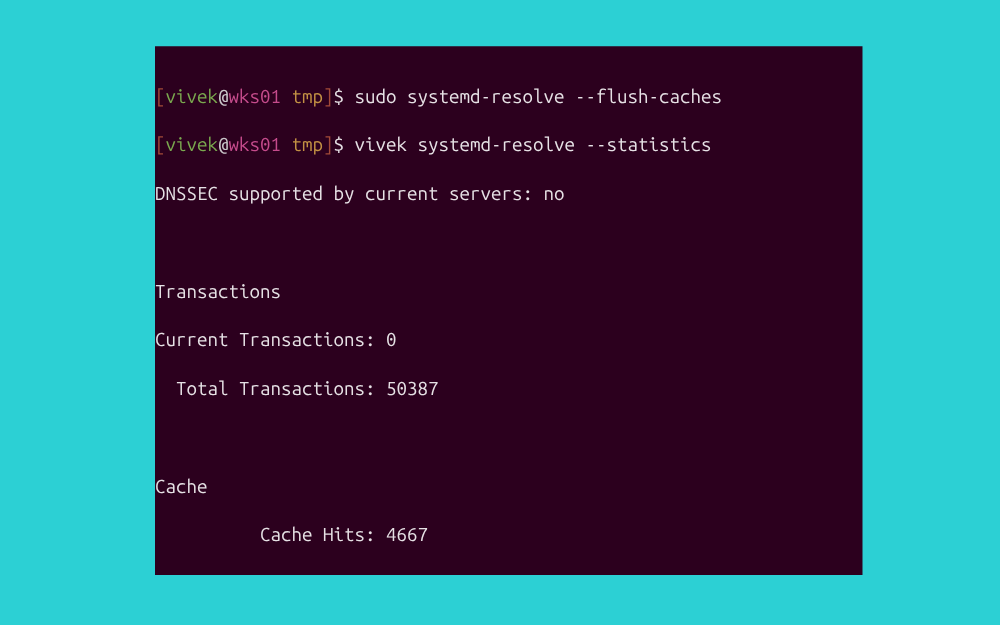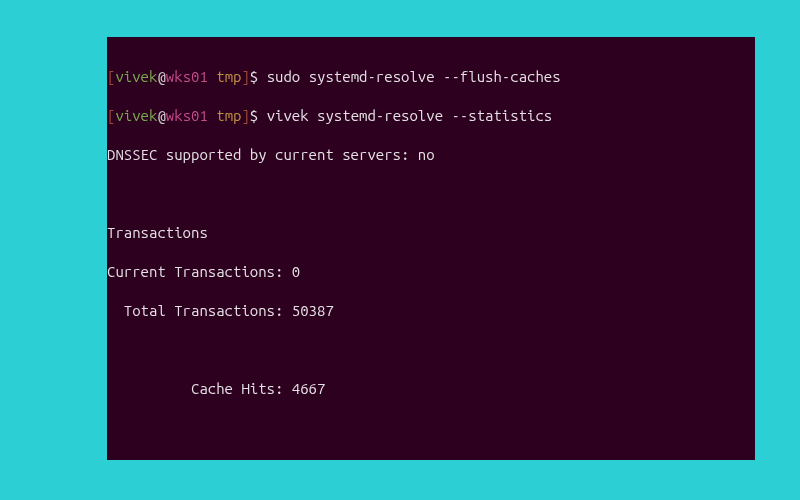--- a/index.html
+++ b/index.html
@@ -8,23 +8,23 @@
     width: 800px;
     height: 500px;
     background: #2cd0d4;
     font-family: "Ubuntu Mono", "DejaVu Sans Mono", "Courier New", monospace;
     font-size: 15px;
     line-height: 1.3;
     overflow: hidden;
   }
   .terminal {
     position: absolute;
-    left: 107px;
+    left: 124px;
     top: 37px;
-    width: 648px;
+    width: 566px;
     height: 423px;
     background: #2c001e;
     color: #e6e1e5;
     padding: 10px 0 10px 0;
     box-sizing: border-box;
     white-space: pre;
     overflow: hidden;
   }
   .line {
     padding: 0;
@@ -46,20 +46,21 @@
 
 <div class="terminal">
 <div class="line"><span class="br-open">[</span><span class="user">vivek</span><span class="at">@</span><span class="host">wks01</span> <span class="dir">tmp</span><span class="br-close">]</span><span class="prompt-dollar">$ </span><span class="cmd">sudo systemd-resolve --flush-caches</span></div>
 <div class="line"><span class="br-open">[</span><span class="user">vivek</span><span class="at">@</span><span class="host">wks01</span> <span class="dir">tmp</span><span class="br-close">]</span><span class="prompt-dollar">$ </span><span class="cmd">vivek systemd-resolve --statistics</span></div>
 <div class="line"><span class="kv-label">DNSSEC supported by current servers: </span><span class="bold">no</span></div>
 <div class="line"> </div>
 <div class="line bold">Transactions</div>
 <div class="line"><span class="kv-label">Current Transactions: </span><span class="kv-val">0</span></div>
 <div class="line"><span class="kv-label">  Total Transactions: </span><span class="kv-val">50387</span></div>
 <div class="line"> </div>
+<div class="line bold">Cache</div>
 <div class="line"><span class="kv-label">          Cache Hits: </span><span class="kv-val">4667</span></div>
 
 
 
 
 
 
 
 
 </div>

